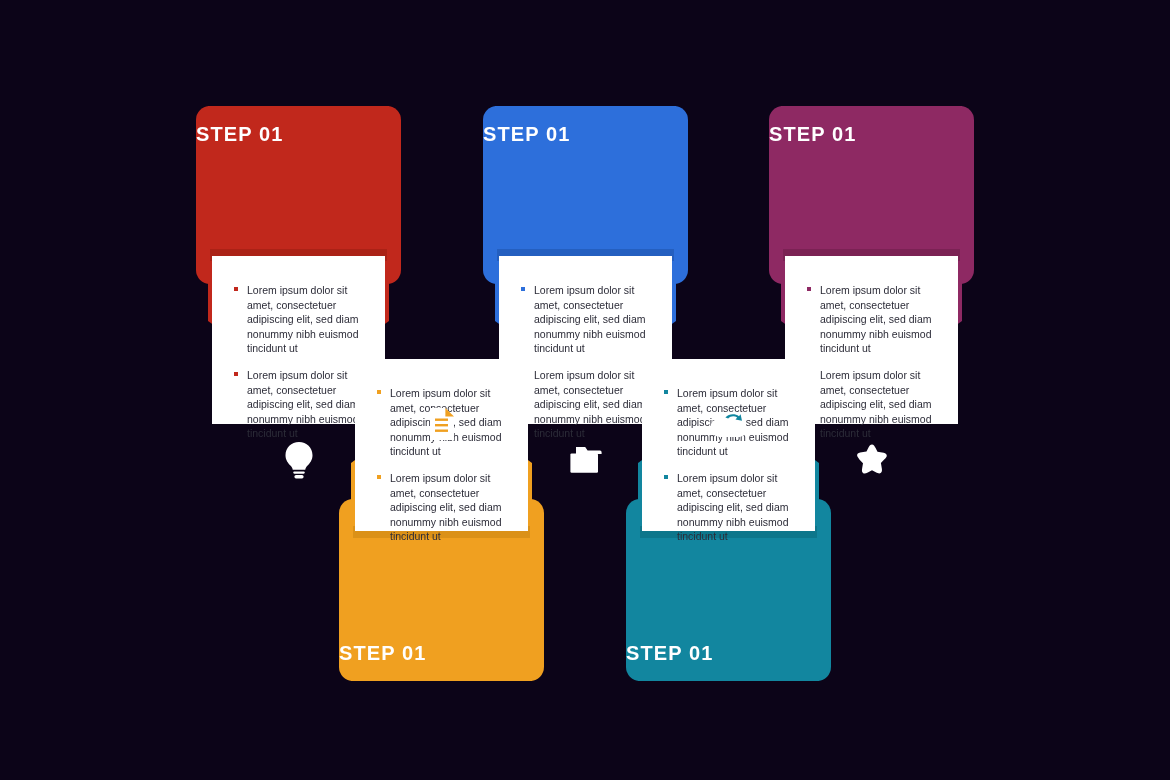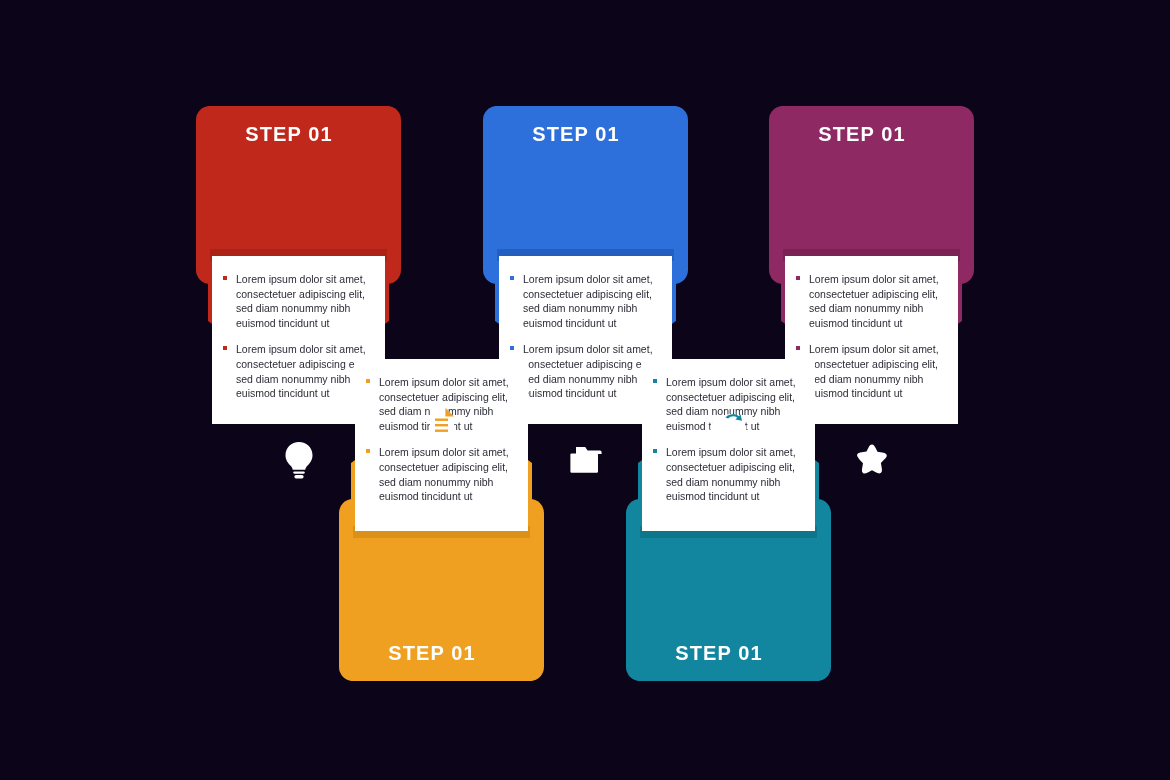--- a/index.html
+++ b/index.html
@@ -76,21 +76,20 @@
     padding: 16px 12px 14px 10px;
   }
   .card-down > .white-box { top: 150px; height: 168px; }
   .card-up   > .white-box { bottom: 150px; height: 172px; }
 
   
   .step-label {
     position: absolute;
     left: 0;
     width: 186px;
-    text-align: center;
     color: #ffffff;
     font-size: 20px;
     font-weight: bold;
     letter-spacing: 1.1px;
   }
   .card-down > .step-label { top: 17px; }
   .card-up   > .step-label { bottom: 16px; }
 
   
   .icon-holder {
@@ -102,21 +101,21 @@
     align-items: center;
     height: 40px;
   }
   .card-down > .icon-holder { top: 334px; }
   .card-up   > .icon-holder { top: 18px; }
   .icon-holder svg { display: block; }
 
   
   ul.blist {
     list-style: none;
-    margin: 0;
+    margin: 11px;
     padding: 0;
   }
   ul.blist li {
     position: relative;
     padding-left: 14px;
     margin-bottom: 12px;
     color: #2c2c38;
     font-size: 10.5px;
     line-height: 14.6px;
   }

